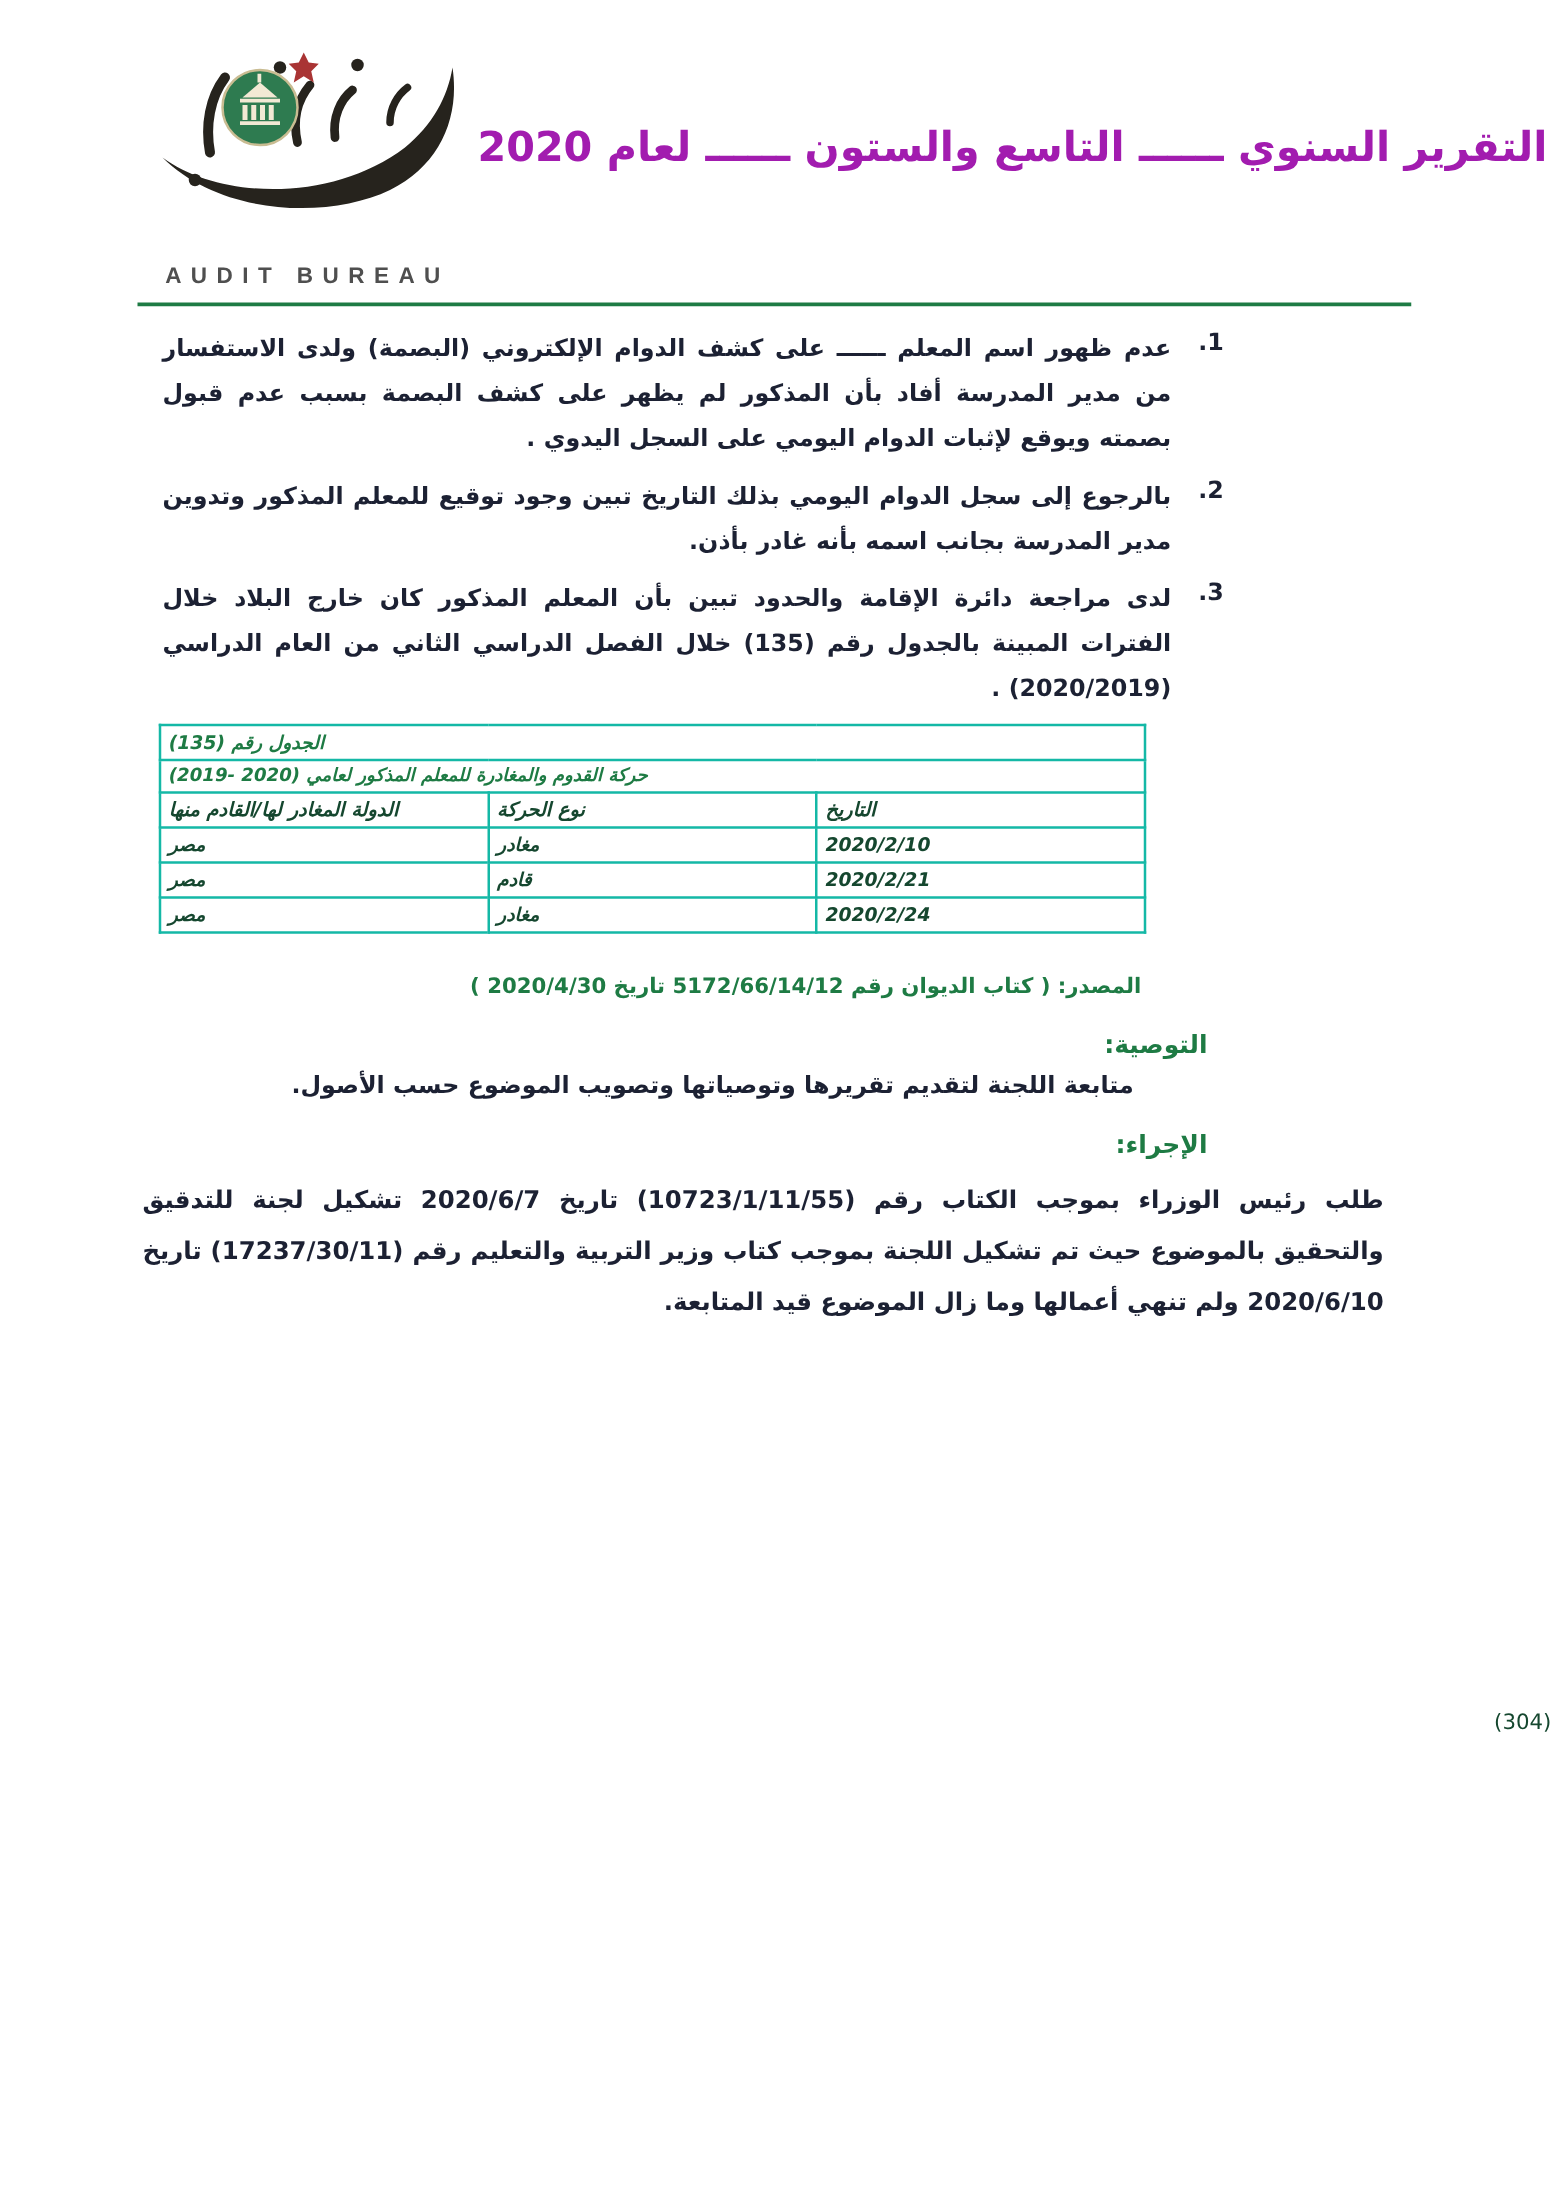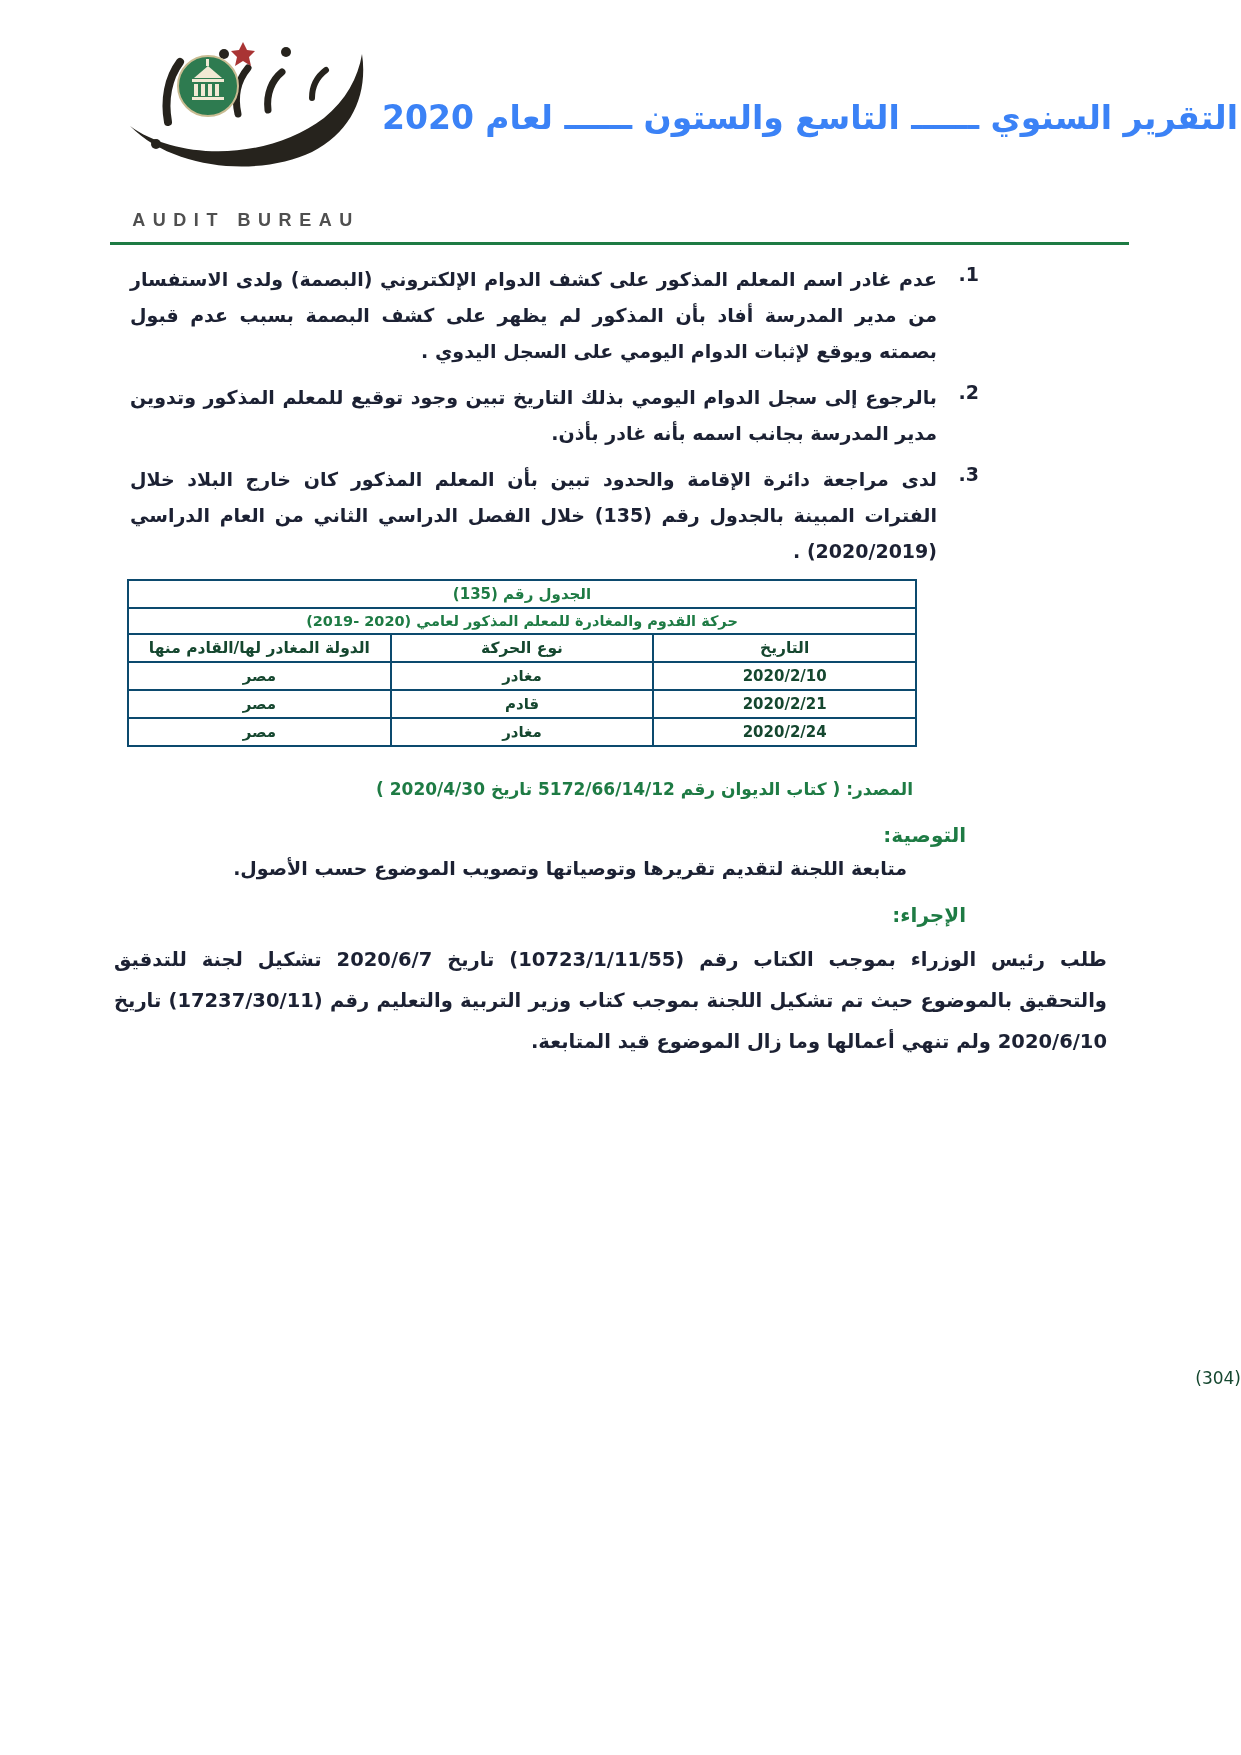--- a/index.html
+++ b/index.html
@@ -6,35 +6,35 @@
   body{background:#d8d8d8;font-family:"DejaVu Sans","Liberation Sans",sans-serif;}
   .page{width:1241px;height:1755px;background:#ffffff;margin:0 auto;position:relative;
         padding:34px 112px 0 110px;box-sizing:border-box;overflow:hidden;}
 
   
   .header{display:flex;align-items:flex-start;border-bottom:3px solid #1e7b44;
           padding-bottom:10px;height:198px;box-sizing:content-box;}
   .logo{width:272px;text-align:center;flex:none;}
   .logo-en{font-family:"Liberation Sans",sans-serif;font-size:18px;font-weight:bold;
            letter-spacing:0.42em;color:#4f4f4f;margin-top:16px;white-space:nowrap;}
-  .title{direction:rtl;margin:64px 104px 0 auto;color:#3b82f6;font-size:33px;
+  .title{direction:rtl;margin:64px 104px 0 auto;color:#a21caf;font-size:33px;
          font-weight:bold;white-space:nowrap;}
 
   
   .content{direction:rtl;color:#1c2133;}
   .list{margin:16px 150px 0 20px;}
   .list-item{display:flex;margin-bottom:10px;}
   .num{width:42px;flex:none;font-size:19px;font-weight:bold;padding-top:2px;}
   .item-text{flex:1;font-size:19px;font-weight:bold;line-height:36px;
              text-align:justify;margin:0;}
 
   
   .data-table{border-collapse:collapse;width:790px;margin:10px 212px 0 0;
               table-layout:fixed;}
-  .data-table td{border:2px solid #0c4a6e;text-align:center;padding:4px 6px;}
+  .data-table td{border:2px solid #14b8a6;text-align:left;padding:4px 6px;font-style:italic;}
   .t-title{color:#1e7b44;font-weight:bold;font-size:15px;}
   .t-sub{color:#1e7b44;font-weight:bold;font-size:14.5px;}
   .t-head{color:#15472f;font-weight:bold;font-size:15.5px;}
   .t-cell{color:#15472f;font-weight:bold;font-size:15px;}
   .col-date{width:262px;margin-left:16px;}.col-type{width:240px;}.col-country{width:288px;}
 
   .source{margin:32px 216px 0 0;color:#1e7b44;font-weight:bold;font-size:17px;}
 
   .green-head{color:#1e7b44;font-size:20px;font-weight:bold;margin:24px 163px 0 0;}
   .rec-text{margin:10px 222px 0 0;font-size:19px;font-weight:bold;text-align:right;}
@@ -81,21 +81,21 @@
       <div class="logo-en">AUDIT BUREAU</div>
     </div>
     <div class="title">التقرير السنوي ــــــ التاسع والستون ــــــ لعام 2020</div>
   </header>
 
   <main class="content">
 
     <div class="list">
       <div class="list-item">
         <span class="num">1.</span>
-        <p class="item-text">عدم غادر اسم المعلم المذكور على كشف الدوام الإلكتروني (البصمة) ولدى الاستفسار من مدير المدرسة أفاد بأن المذكور لم يظهر على كشف البصمة بسبب عدم قبول بصمته ويوقع لإثبات الدوام اليومي على السجل اليدوي .</p>
+        <p class="item-text">عدم ظهور اسم المعلم ــــــ على كشف الدوام الإلكتروني (البصمة) ولدى الاستفسار من مدير المدرسة أفاد بأن المذكور لم يظهر على كشف البصمة بسبب عدم قبول بصمته ويوقع لإثبات الدوام اليومي على السجل اليدوي .</p>
       </div>
       <div class="list-item">
         <span class="num">2.</span>
         <p class="item-text">بالرجوع إلى سجل الدوام اليومي بذلك التاريخ تبين وجود توقيع للمعلم المذكور وتدوين مدير المدرسة بجانب اسمه بأنه غادر بأذن.</p>
       </div>
       <div class="list-item">
         <span class="num">3.</span>
         <p class="item-text">لدى مراجعة دائرة الإقامة والحدود تبين بأن المعلم المذكور كان خارج البلاد خلال الفترات المبينة بالجدول رقم (135) خلال الفصل الدراسي الثاني من العام الدراسي (2020/2019) .</p>
       </div>
     </div>

